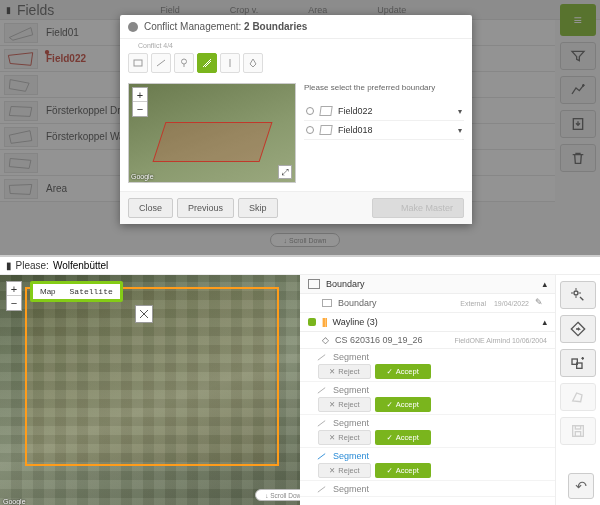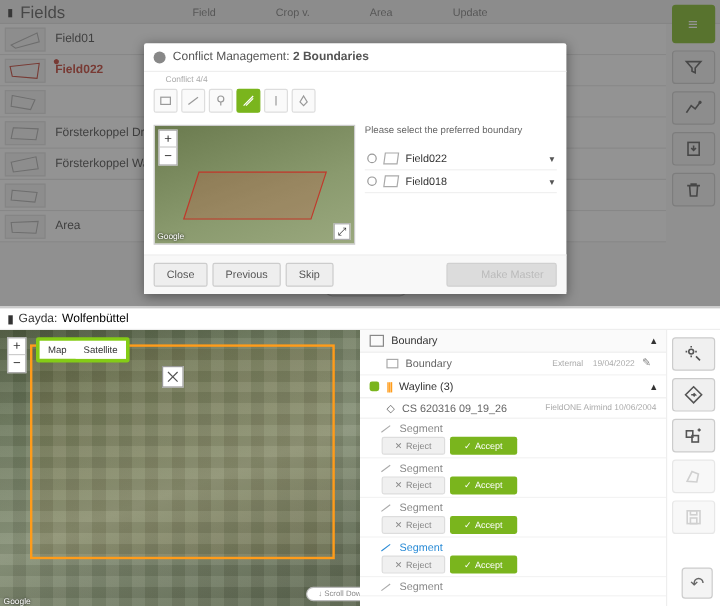--- a/index.html
+++ b/index.html
@@ -14,21 +14,21 @@
   .thumb { width:34px; height:20px; background:#f0f0f0; border:1px solid #ddd; position:relative;}
   .thumb svg { width:100%; height:100%; }
   .field-row .name { font-size:10px; color:#444; width:140px;}
   .field-row .name.sel { color:#c0392b; font-weight:bold;}
   .field-row .area { font-size:9px; color:#777; margin-left:auto; margin-right:200px;}
   .right-tools { position:absolute; top:0; right:0; width:45px; height:255px; display:flex; flex-direction:column; align-items:center; gap:6px; padding-top:4px;}
   .rt-btn { width:36px; height:28px; background:#f0f0f0; border:1px solid #ccc; border-radius:3px; display:flex; align-items:center; justify-content:center; font-size:14px; color:#555;}
   .rt-btn.green { background:#7ab51d; color:#fff; border:none; height:32px;}
   .scroll-pill { position:absolute; bottom:8px; left:270px; width:70px; height:14px; border:1px solid #bbb; border-radius:8px; background:#fff; font-size:7px; display:flex; align-items:center; justify-content:center; color:#888;}
   
-  .modal { position:absolute; top:36px; left:120px; width:352px; background:#fff; border-radius:2px; z-index:20; box-shadow:0 2px 10px rgba(0,0,0,0.4);}
+  .modal { position:absolute; top:15px; left:120px; width:352px; background:#fff; border-radius:2px; z-index:20; box-shadow:0 2px 10px rgba(0,0,0,0.4);}
   .modal-head { display:flex; align-items:center; gap:6px; padding:6px 8px; border-bottom:1px solid #eee;}
   .modal-head .ico { width:10px; height:10px; background:#888; border-radius:50%;}
   .modal-head .mt { font-size:10px; color:#555;}
   .modal-sub { font-size:7px; color:#aaa; padding:3px 10px 0 18px;}
   .tool-row { display:flex; gap:3px; padding:4px 8px;}
   .tbtn { width:20px; height:20px; border:1px solid #ddd; border-radius:2px; background:#fafafa; display:flex;align-items:center;justify-content:center;}
   .tbtn.active { background:#7ab51d; color:#fff; border-color:#7ab51d;}
   .tbtn svg{width:12px;height:12px;}
   .modal-body { display:flex; padding:6px 8px 8px 8px; gap:8px;}
   .map-thumb { width:168px; height:100px; background:linear-gradient(160deg,#6a7a4e 0%, #8a9a6e 60%, #9aa87e 100%); position:relative; border:1px solid #ccc;}
@@ -57,21 +57,21 @@
   .b-map{width:300px;height:232px;background:#5b6e4a;position:relative;overflow:hidden;}
   .sat{position:absolute;inset:0;
     background:
       repeating-linear-gradient(0deg, rgba(255,255,255,0.05) 0 9px, rgba(0,0,0,0.05) 9px 18px),
       repeating-linear-gradient(90deg, rgba(255,255,255,0.05) 0 11px, rgba(0,0,0,0.05) 11px 22px),
       linear-gradient(160deg,#4e5a3e 0%,#6e7a5e 25%,#858f75 55%,#5a644d 100%);
   }
   .sat::after{content:"";position:absolute;left:25px;top:12px;width:250px;height:175px;border:2px solid #ff9c1a;background:rgba(255,156,26,0.05);}
   .maptype{position:absolute;top:6px;left:30px;display:flex;background:#fff;border:3px solid #84cc16;border-radius:2px;overflow:hidden;}
   .maptype div{padding:3px 7px;font-size:8px;}
-  .maptype .satv{background:#fff;}
+  .maptype .satv{background:#fff;font-family:Liberation Mono, monospace;}
   .b-zoom{position:absolute;top:6px;left:6px;width:16px;background:#fff;border:1px solid #aaa;}
   .b-zoom div{height:14px;text-align:center;font-size:11px;line-height:14px;border-bottom:1px solid #ccc;}
   .b-zoom div:last-child{border:none;}
   .mark{position:absolute;top:30px;left:135px;width:18px;height:18px;background:#fff;border:1px solid #999;display:flex;align-items:center;justify-content:center;}
   .goog2{position:absolute;left:3px;bottom:2px;font-size:7px;color:#fff;text-shadow:0 0 2px #000;}
   .scroll-pill2{position:absolute;bottom:6px;left:255px;width:60px;height:12px;border:1px solid #bbb;border-radius:7px;background:#fff;font-size:6.5px;display:flex;align-items:center;justify-content:center;color:#888;}
 
   .b-panel{flex:1;overflow:auto;font-size:9px;position:relative;}
   .sect-head{display:flex;align-items:center;padding:4px 8px;gap:6px;background:#fafafa;border-bottom:1px solid #eee;}
   .sect-head .poly{width:12px;height:10px;border:1px solid #888;}
@@ -256,21 +256,21 @@
       <div class="mf-btn">Previous</div>
       <div class="mf-btn">Skip</div>
       <div class="mf-btn primary">Make Master</div>
     </div>
   </div>
 </div>
 
 <div class="bottom-area">
   <div class="b-header">
     <span>▮</span>
-    <span>Gayda:</span>
+    <span>Please:</span>
     <b>Wolfenbüttel</b>
   </div>
   <div class="b-main">
     <div class="b-map">
       <div class="sat"></div>
       <div class="b-zoom">
         <div>+</div>
         <div>−</div>
       </div>
       <div class="maptype">

